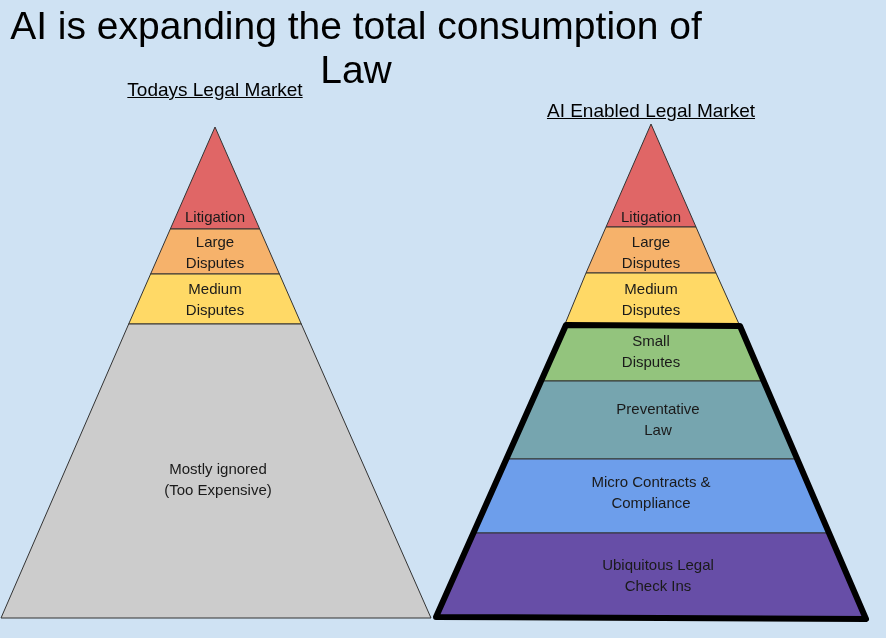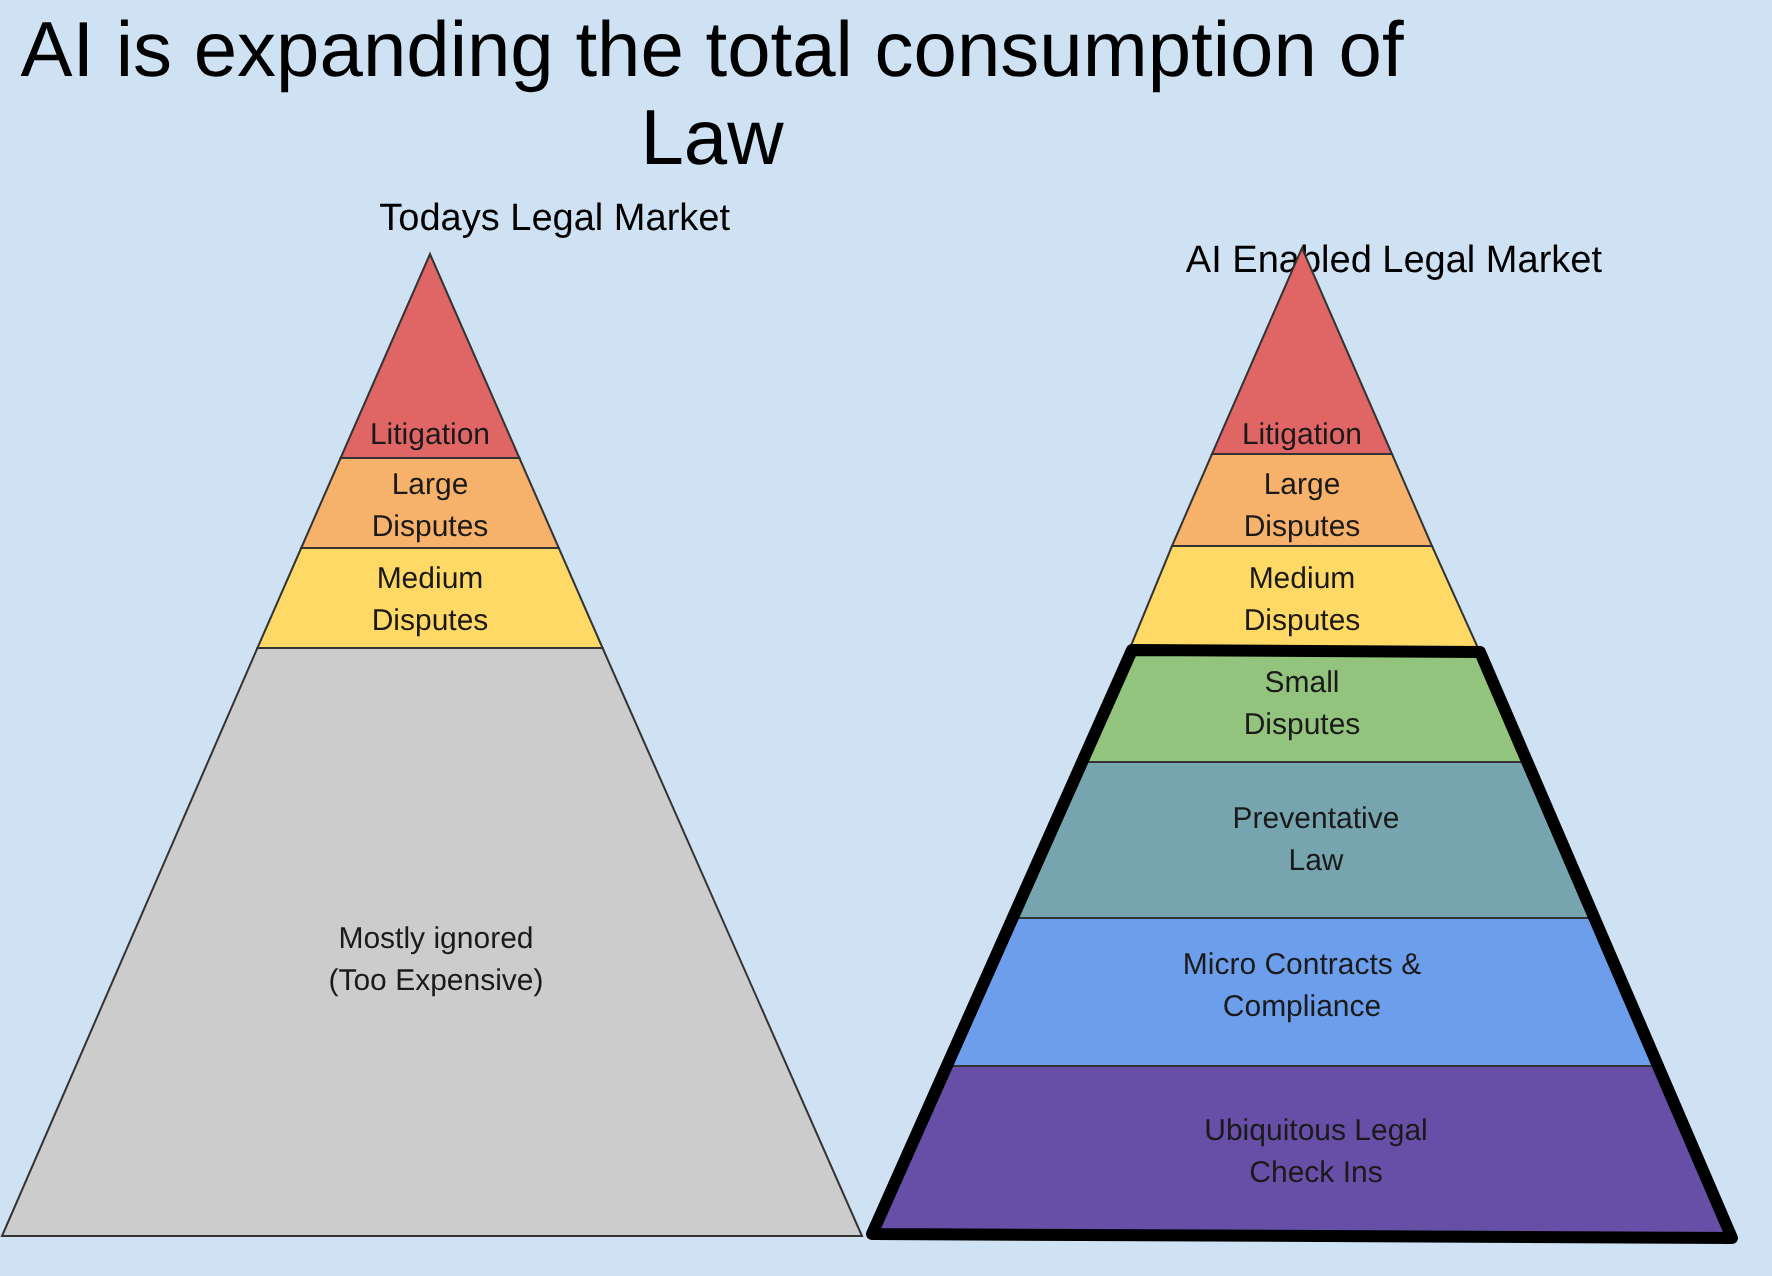--- a/index.html
+++ b/index.html
@@ -1,18 +1,18 @@
 <!DOCTYPE html>
 <html><head>
 <meta charset="utf-8">
 <style>
   html, body { margin: 0; padding: 0; }
   body { width: 886px; height: 638px; background: #cfe2f3; overflow: hidden; position: relative; font-family: "Liberation Sans", sans-serif; }
   .title { position: absolute; left: 0; width: 712px; top: 4px; text-align: center; font-size: 39px; color: #000; }
-  .sub { position: absolute; top: 99px; font-size: 19px; color: #000; text-align: right; width: 300px; }
+  .sub { position: absolute; top: 79px; font-size: 19px; color: #000; text-align: center; width: 300px; text-decoration: underline; }
   svg { position: absolute; left: 0; top: 0; }
   svg text { font-family: "Liberation Sans", sans-serif; font-size: 15px; fill: #1a1a1a; text-anchor: middle; }
 </style>
 </head>
 <body>
 
 <div class="title">AI is expanding the total consumption of Law</div>
 <div class="sub" style="left:65px;">Todays Legal Market</div>
 <div class="sub" style="left:501px;margin-top:21px;">AI Enabled Legal Market</div>
 

